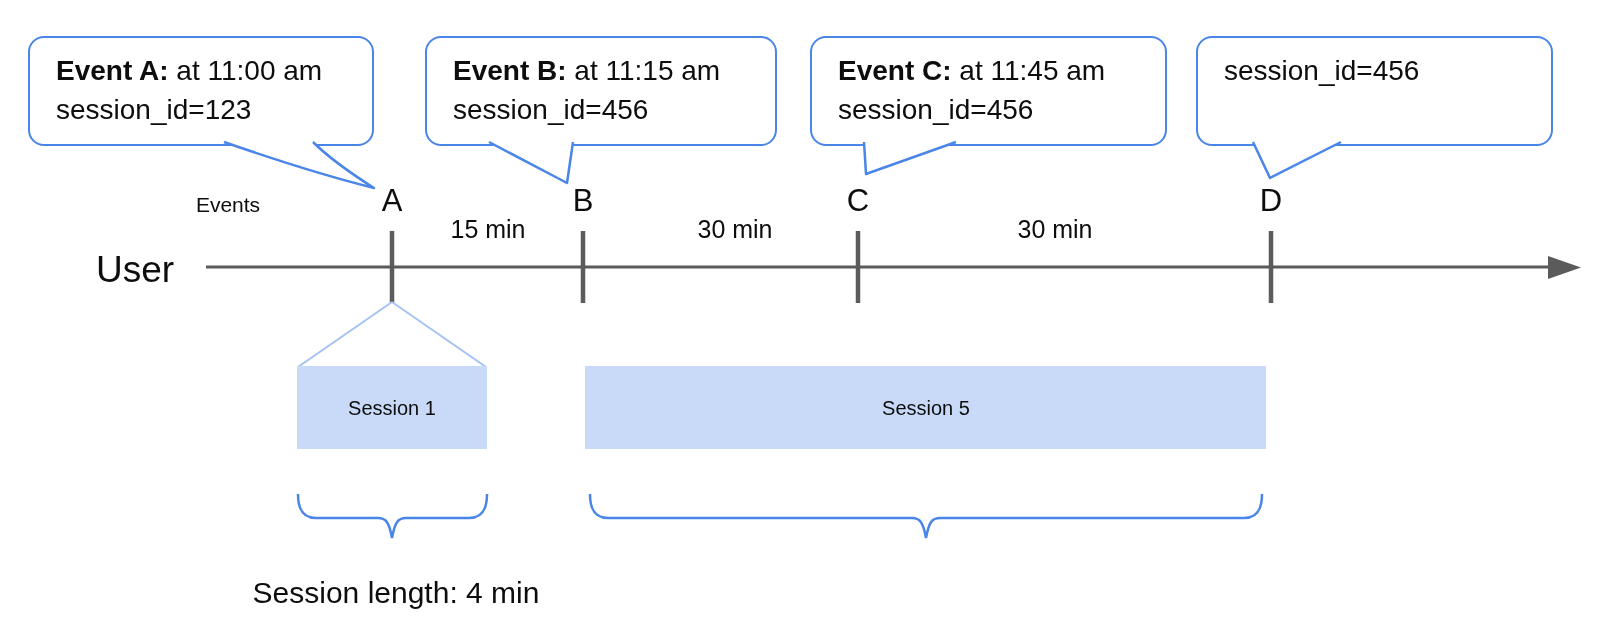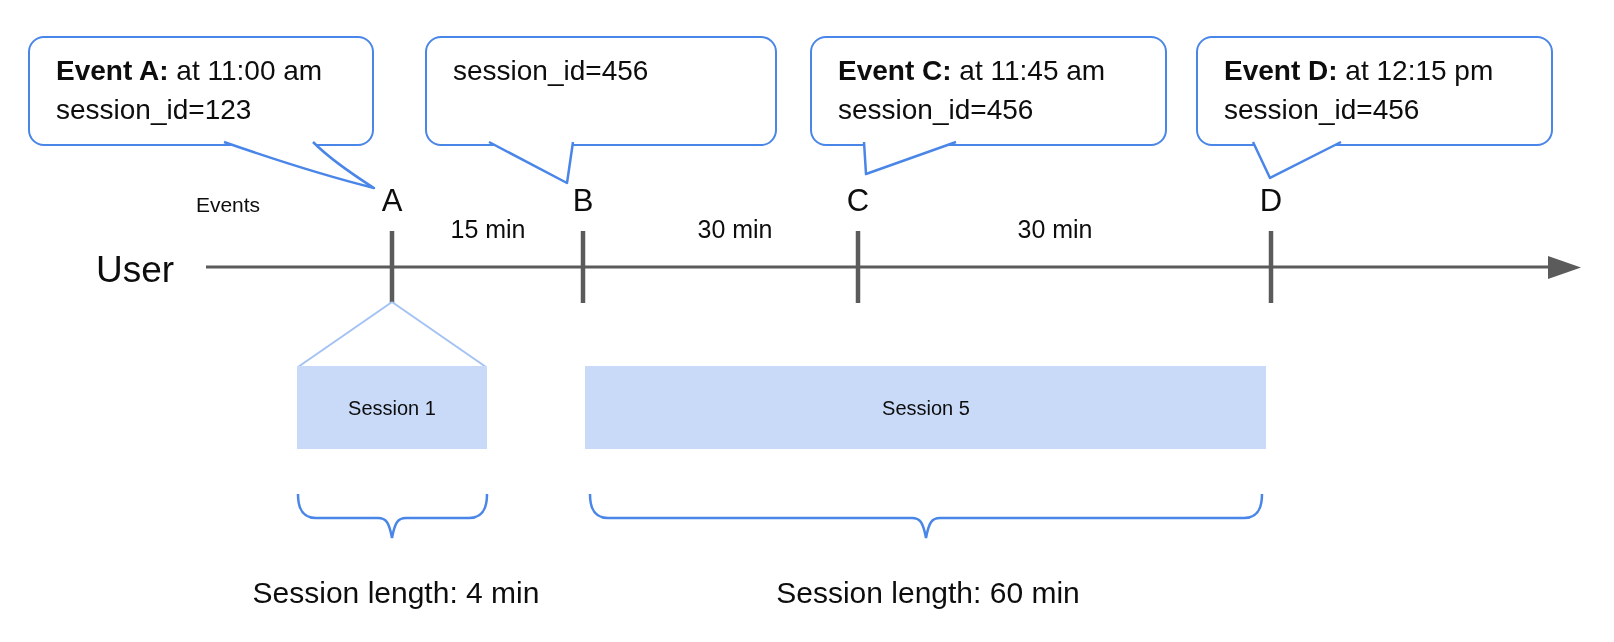--- a/index.html
+++ b/index.html
@@ -86,48 +86,47 @@
              C 929 522, 932 518, 940 518 L 1244 518 C 1258 518, 1262 508, 1262 494" fill="none" stroke-width="2.5" stroke="#4a86e8"></path>
   </svg>
 
   <div class="html-layer">
 
     <div class="callout callout-a">
       <div><b>Event A:</b><span> at 11:00 am</span></div>
       <div>session_id=123</div>
     </div>
     <div class="callout callout-b">
+      <div><b>Event B:</b><span> at 11:15 am</span></div>
       <div>session_id=456</div>
     </div>
     <div class="callout callout-c">
       <div><b>Event C:</b><span> at 11:45 am</span></div>
       <div>session_id=456</div>
     </div>
     <div class="callout callout-d">
-      <div><b>Event D:</b><span> at 12:15 pm</span></div>
       <div>session_id=456</div>
     </div>
 
     <div class="centered events-axis-label">Events</div>
     <div class="user-label">User</div>
 
     <div class="centered event-letter letter-a">A</div>
     <div class="centered event-letter letter-b">B</div>
     <div class="centered event-letter letter-c">C</div>
     <div class="centered event-letter letter-d">D</div>
 
     <div class="centered interval interval-0">15 min</div>
     <div class="centered interval interval-1">30 min</div>
     <div class="centered interval interval-2">30 min</div>
 
     <div class="centered session-label session-label-1">Session 1</div>
     <div class="centered session-label session-label-2">Session 5</div>
 
     <div class="centered length-label length-0">Session length: 4 min</div>
-    <div class="centered length-label length-1">Session length: 60 min</div>
   </div>
 
   <svg id="gfx-over" class="layer" width="1614" height="642" viewBox="0 0 1614 642">
     <path d="M 224 142 Q 310 172 374 188 Q 333 162 313 142" fill="#ffffff" stroke-width="2.5" stroke-linejoin="round" stroke="#4a86e8"></path>
     <path d="M 489 142 L 567 183 L 573 142" fill="#ffffff" stroke-width="2.5" stroke-linejoin="round" stroke="#4a86e8"></path>
     <path d="M 956 142 L 866 174 L 864 142" fill="#ffffff" stroke-width="2.5" stroke-linejoin="round" stroke="#4a86e8"></path>
     <path d="M 1341 142 L 1270 178 L 1253 142" fill="#ffffff" stroke-width="2.5" stroke-linejoin="round" stroke="#4a86e8"></path>
   </svg>
 </div>
 

